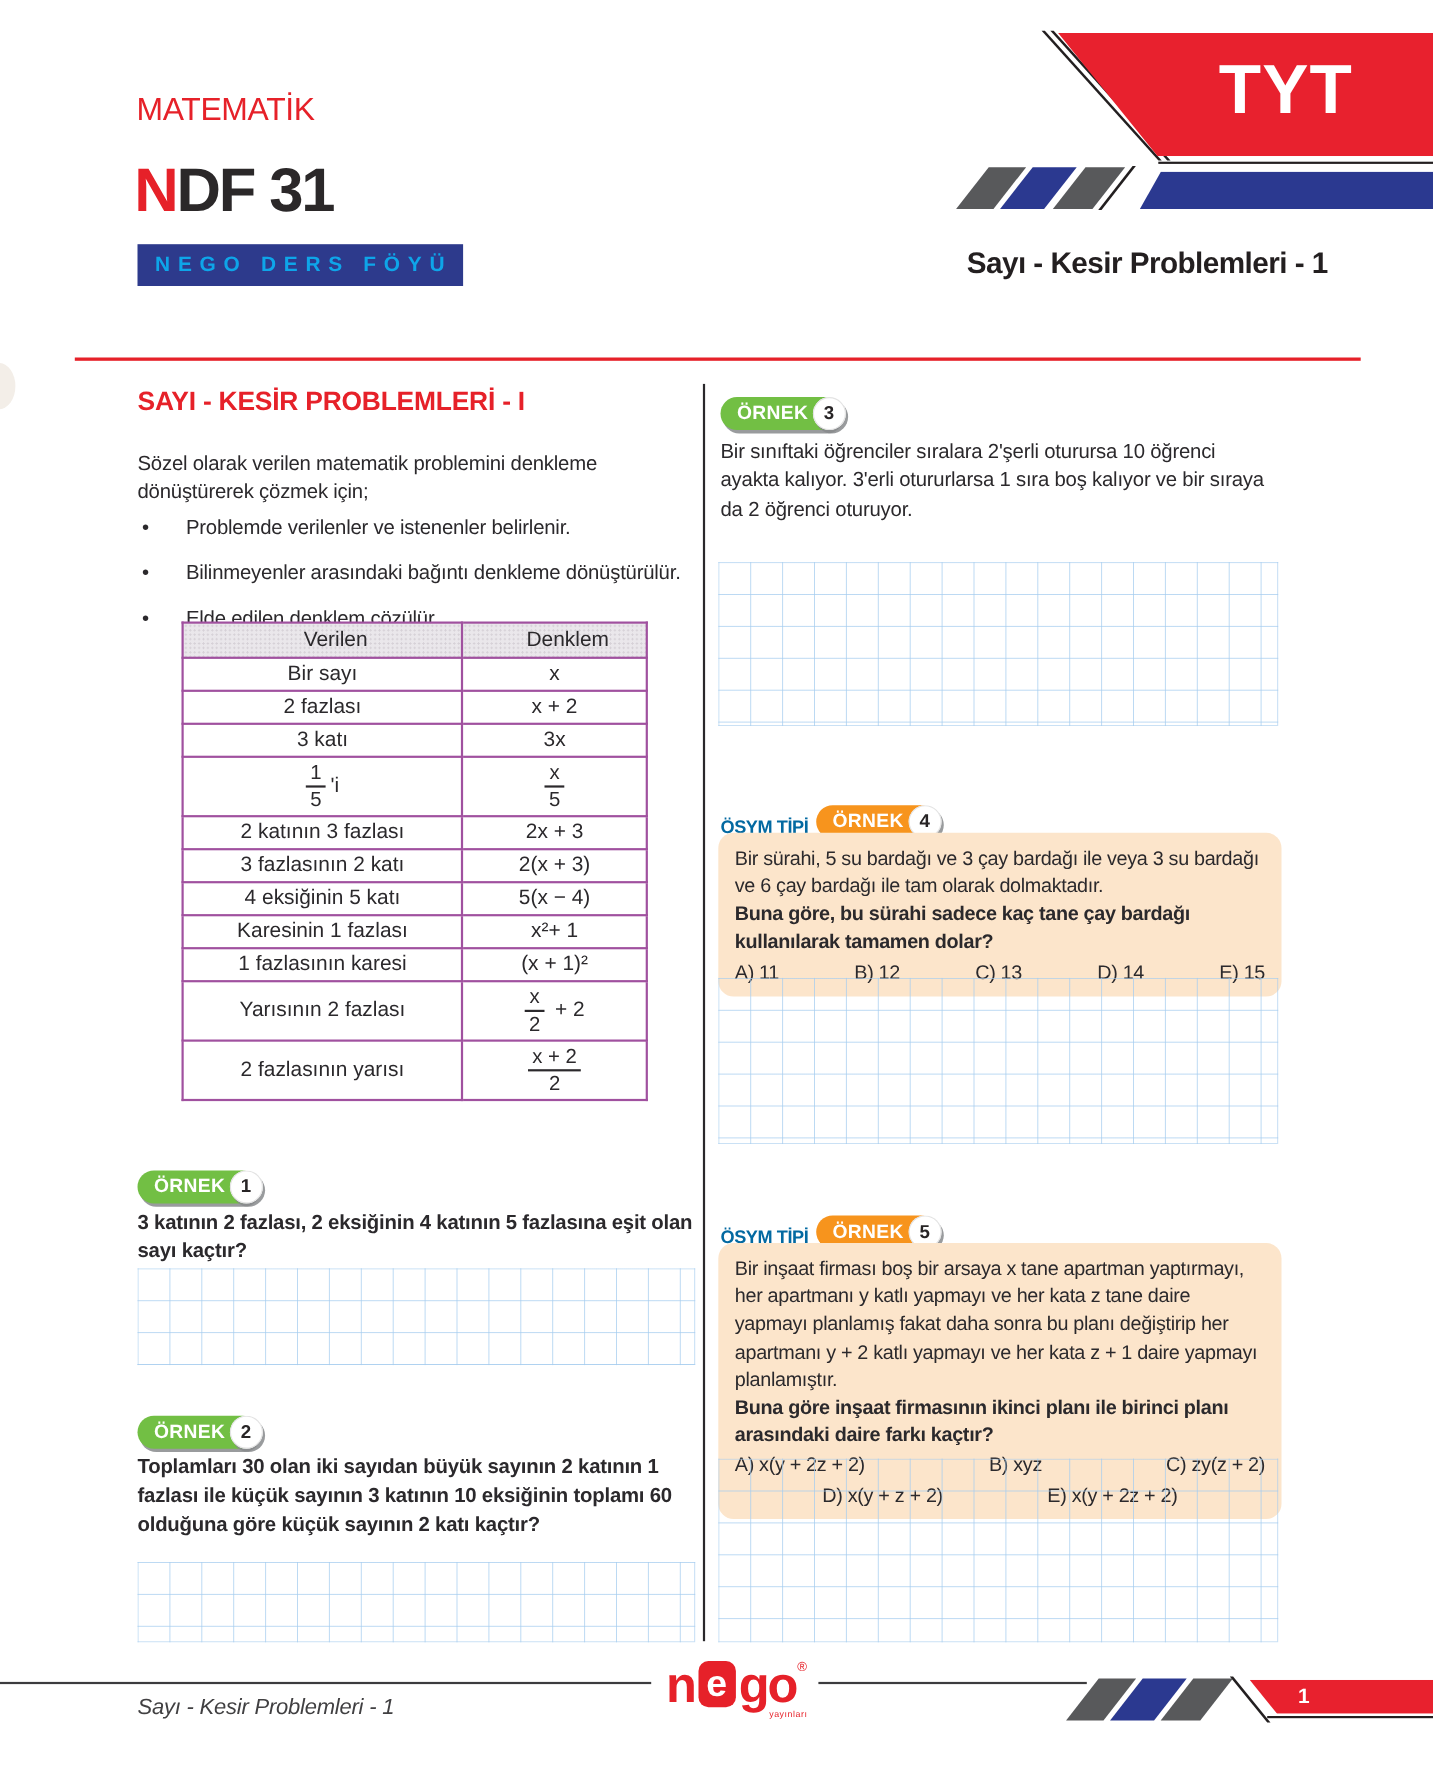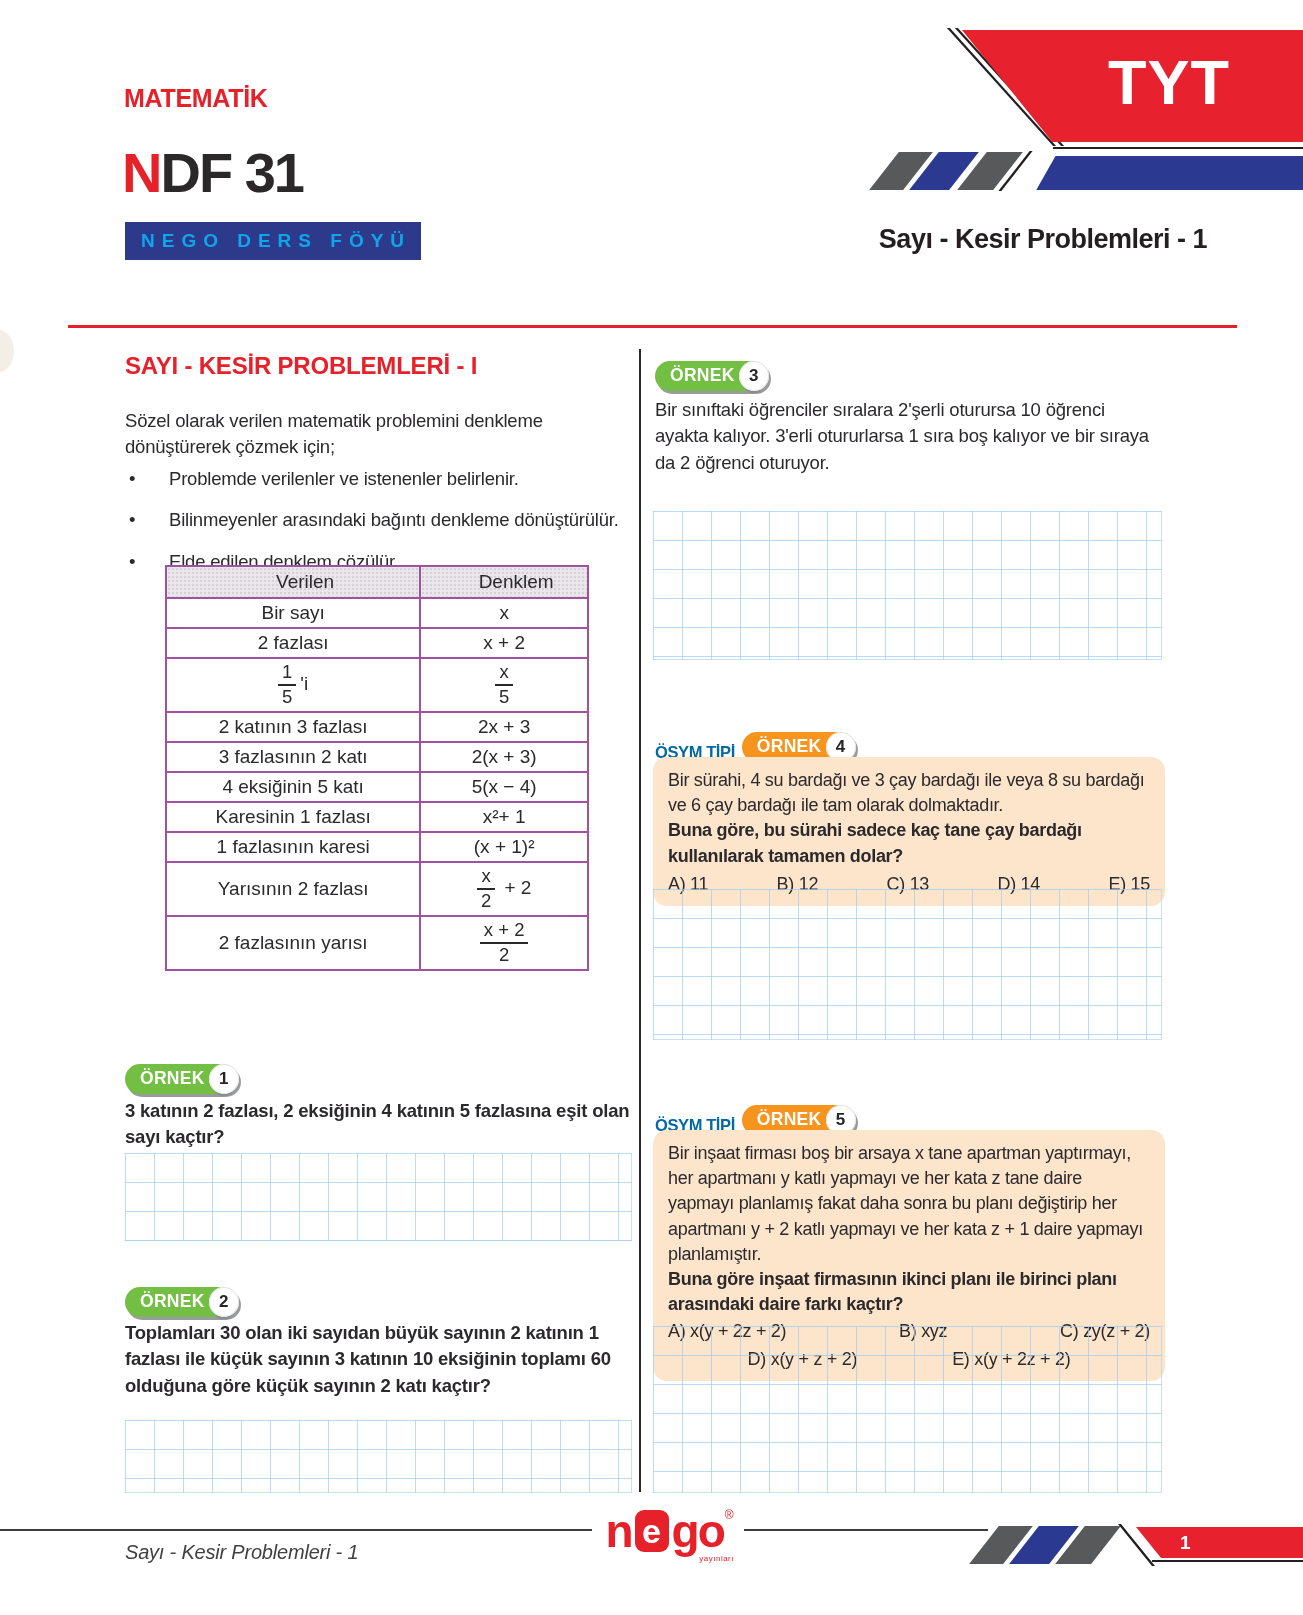--- a/index.html
+++ b/index.html
@@ -1,21 +1,21 @@
 <!DOCTYPE html>
 <html><head>
 <meta charset="utf-8">
 <style>
   html,body{margin:0;padding:0;background:#fff;}
   .page{position:relative;width:1303px;height:1615px;background:#fff;overflow:hidden;
         font-family:"Liberation Sans",sans-serif;color:#29272b;}
   .abs{position:absolute;}
 
   
-  .subject{left:124px;top:84px;font-size:25px;font-weight:700;color:#e62129;letter-spacing:-0.3px;}
+  .subject{left:124px;top:84px;font-size:29px;font-weight:400;color:#e62129;letter-spacing:-0.3px;}
   .code{left:122px;top:140px;font-size:56px;font-weight:700;color:#2b2829;letter-spacing:-2px;}
   .code .n{color:#e62129;}
   .series-box{left:125px;top:222px;background:#2d3a8c;color:#0ea5e9;font-size:19px;font-weight:700;
               letter-spacing:7px;padding:8px 10px 8px 16px;}
   .topic{right:96px;top:224px;font-size:27px;font-weight:700;color:#231f20;letter-spacing:-0.5px;}
 
   .tyt-red{left:955px;top:30px;width:348px;height:112px;background:#e8212e;
            clip-path:polygon(2% 0,100% 0,100% 100%,28% 100%);}
   .tyt-text{left:1108px;top:46px;font-size:63px;font-weight:700;color:#fff;letter-spacing:1px;}
   .diag{background:#231f20;width:2.5px;}
@@ -155,20 +155,24 @@
       </thead>
       <tbody>
           <tr>
             <td>Bir sayı</td>
             <td>x</td>
           </tr>
           <tr>
             <td>2 fazlası</td>
             <td>x + 2</td>
           </tr>
+          <tr>
+            <td>3 katı</td>
+            <td>3x</td>
+          </tr>
           <tr class="tall">
             <td><span class="frac"><span class="num">1</span><span class="den">5</span></span><span class="post">'i</span></td>
             <td><span class="frac"><span class="num">x</span><span class="den">5</span></span></td>
           </tr>
           <tr>
             <td>2 katının 3 fazlası</td>
             <td>2x + 3</td>
           </tr>
           <tr>
             <td>3 fazlasının 2 katı</td>
@@ -218,21 +222,21 @@
   </div>
   <div class="abs body-text" style="left:655px;top:397px;width:508px;">Bir sınıftaki öğrenciler sıralara 2'şerli oturursa 10 öğrenci ayakta kalıyor. 3'erli otururlarsa 1 sıra boş kalıyor ve bir sıraya da 2 öğrenci oturuyor.</div>
   <div class="abs workgrid" style="left:653px;top:511px;width:508px;height:148px;"></div>
 
   <div class="abs ex-head" style="left:655px;top:728px;">
     <span class="osym-label">ÖSYM TİPİ</span>
     <span class="pill orange">ÖRNEK</span>
     <span class="num-circle">4</span>
   </div>
   <div class="abs qbox" style="left:653px;top:757px;">
-    <div>Bir sürahi, 4 su bardağı ve 3 çay bardağı ile veya 8 su bardağı ve 6 çay bardağı ile tam olarak dolmaktadır.</div>
+    <div>Bir sürahi, 5 su bardağı ve 3 çay bardağı ile veya 3 su bardağı ve 6 çay bardağı ile tam olarak dolmaktadır.</div>
     <div class="bold-q">Buna göre, bu sürahi sadece kaç tane çay bardağı kullanılarak tamamen dolar?</div>
     <div class="opts">
         <span class="opt">A) 11</span>
         <span class="opt">B) 12</span>
         <span class="opt">C) 13</span>
         <span class="opt">D) 14</span>
         <span class="opt">E) 15</span>
       </div>
   </div>
   <div class="abs workgrid" style="left:653px;top:889px;width:508px;height:150px;"></div>

